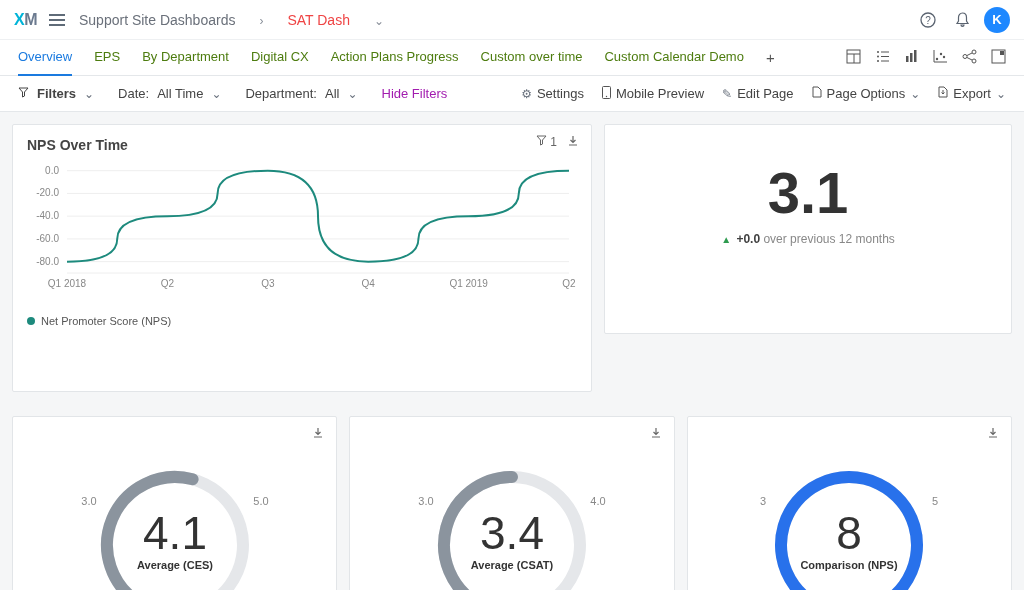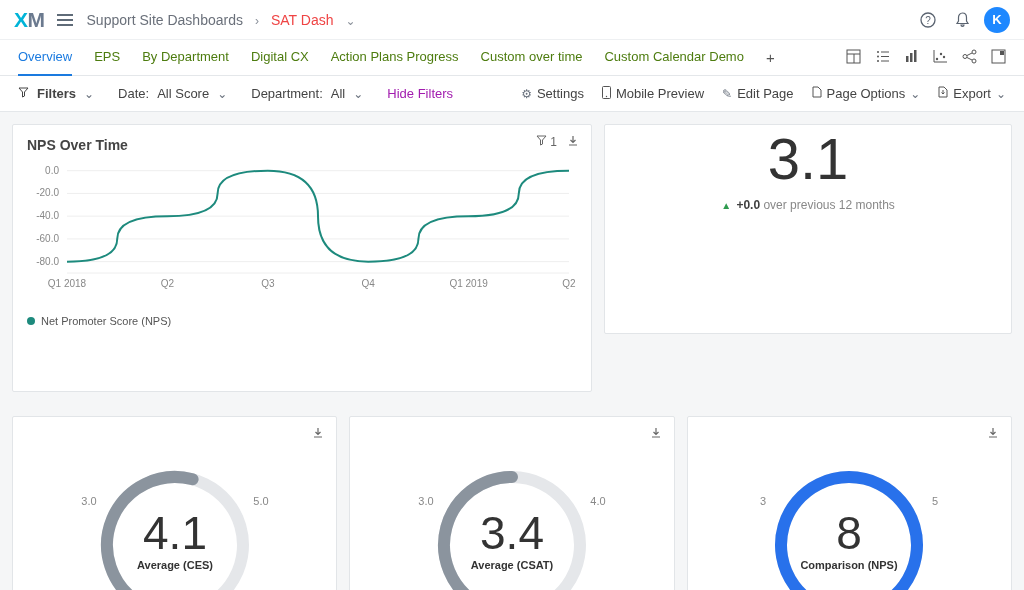--- a/index.html
+++ b/index.html
@@ -1,23 +1,23 @@
 <!DOCTYPE html>
 <html><head>
 <meta charset="utf-8">
 <style>
   * { box-sizing: border-box; margin: 0; padding: 0; font-family: -apple-system, BlinkMacSystemFont, "Segoe UI", Helvetica, Arial, sans-serif; }
   body { background: #f5f6f7; color: #2b2b2b; width: 1024px; height: 590px; overflow: hidden; }
   
   .topbar { display:flex; align-items:center; height:40px; background:#fff; padding:0 14px; border-bottom:1px solid #eef0f2;}
-  .logo { font-weight:700; font-size:21px; margin-right:12px; letter-spacing:-.5px;}
+  .logo { font-weight:700; font-size:16px; margin-right:12px; letter-spacing:-.5px;}
   .logo .x { color:#00b4d8;} .logo .m { color:#6b7a8f;}
   .ham { margin-right:14px; display:flex; flex-direction:column; gap:3px; cursor:pointer;}
   .ham span{ width:16px; height:2px; background:#5f6b78; display:block;}
-  .crumb { font-size:14px; color:#6a707a; display:flex; align-items:flex-end; gap:12px;}
+  .crumb { font-size:14px; color:#6a707a; display:flex; align-items:flex-end; gap:24px;}
   .crumb .title { color:#ef4444; font-weight:500;}
   .chev { font-size:12px; color:#8a909a;}
   .spacer { flex:1;}
   .icobtn { width:28px; height:28px; display:flex; align-items:center; justify-content:center; color:#5a6370; font-size:15px; cursor:pointer; margin-left:6px;}
   .avatar { width:26px; height:26px; border-radius:50%; background:#1e88ff; color:#fff; font-size:13px; font-weight:600; display:flex; align-items:center; justify-content:center; margin-left:8px; cursor:pointer;}
   
   .tabstrip { display:flex; align-items:center; background:#fff; height:36px; padding:0 18px; border-bottom:1px solid #e4e7ea; font-size:13px;}
   .tab { color:#4d7c0f; margin-right:22px; height:36px; display:flex; align-items:center; cursor:pointer; border-bottom:2px solid transparent;}
   .tab.active { color:#1a7adf; border-bottom-color:#1a7adf; font-weight:500;}
   .addtab { color:#555; font-size:15px; cursor:pointer;}
@@ -31,21 +31,21 @@
   .abright .abitem { display:flex; align-items:center; gap:5px; cursor:pointer;}
   .sm-ico { font-size:12px; color:#6a727e;}
   
   .canvas { padding:12px; display:grid; grid-template-columns: 580px 1fr; gap:12px;}
   .card { background:#fff; border:1px solid #e2e5e8; border-radius:2px; position:relative;}
   .card .ctitle { font-size:14px; font-weight:600; color:#444; padding:12px 14px 4px;}
   .nps-card { height:268px;}
   .csat-card { height:210px;}
   .card .corner { position:absolute; top:10px; right:12px; display:flex; gap:10px; color:#666; font-size:12px;}
   .corner span{ cursor:pointer;}
-  .big-num { font-size:58px; font-weight:400; color:#333; text-align:center; }
+  .big-num { font-size:58px; font-weight:700; color:#333; text-align:center; margin-top:34px;}
   .trend { text-align:center; font-size:12px; color:#888; margin-top:6px;}
   .trend .up { color:#2e9b4f; font-size:10px; margin-right:2px;}
   .trend b { color:#404040; font-weight:600;}
   
   .linewrap { padding:0 14px 8px;}
   .legend { padding:6px 14px 10px; font-size:11px; color:#555; display:flex; align-items:center; gap:6px;}
   .legend .dot{ width:8px; height:8px; border-radius:50%; background:#1d8a7d;}
   .gridline { stroke:#eee; stroke-width:1;}
   .series { fill:none; stroke:#1d8a7d; stroke-width:2;}
   
@@ -139,21 +139,21 @@
 <div class="actionbar">
   <div class="abgroup">
     <span class="sm-ico"><svg width="11" height="11" viewBox="0 0 11 11">
           <path d="M1 1h9L6.5 5v4l-2 1V5L1 1z" fill="none" stroke="#444"></path>
         </svg></span>
     <b>Filters</b>
     <span class="sm-ico">⌄</span>
   </div>
   <div class="abgroup">
     <span>Date:</span>
-    <span>All Score</span>
+    <span>All Time</span>
     <span class="sm-ico">⌄</span>
   </div>
   <div class="abgroup">
     <span>Department:</span>
     <span>All</span>
     <span class="sm-ico">⌄</span>
   </div>
   <div class="ablink">Hide Filters</div>
 
   <div class="abright">

